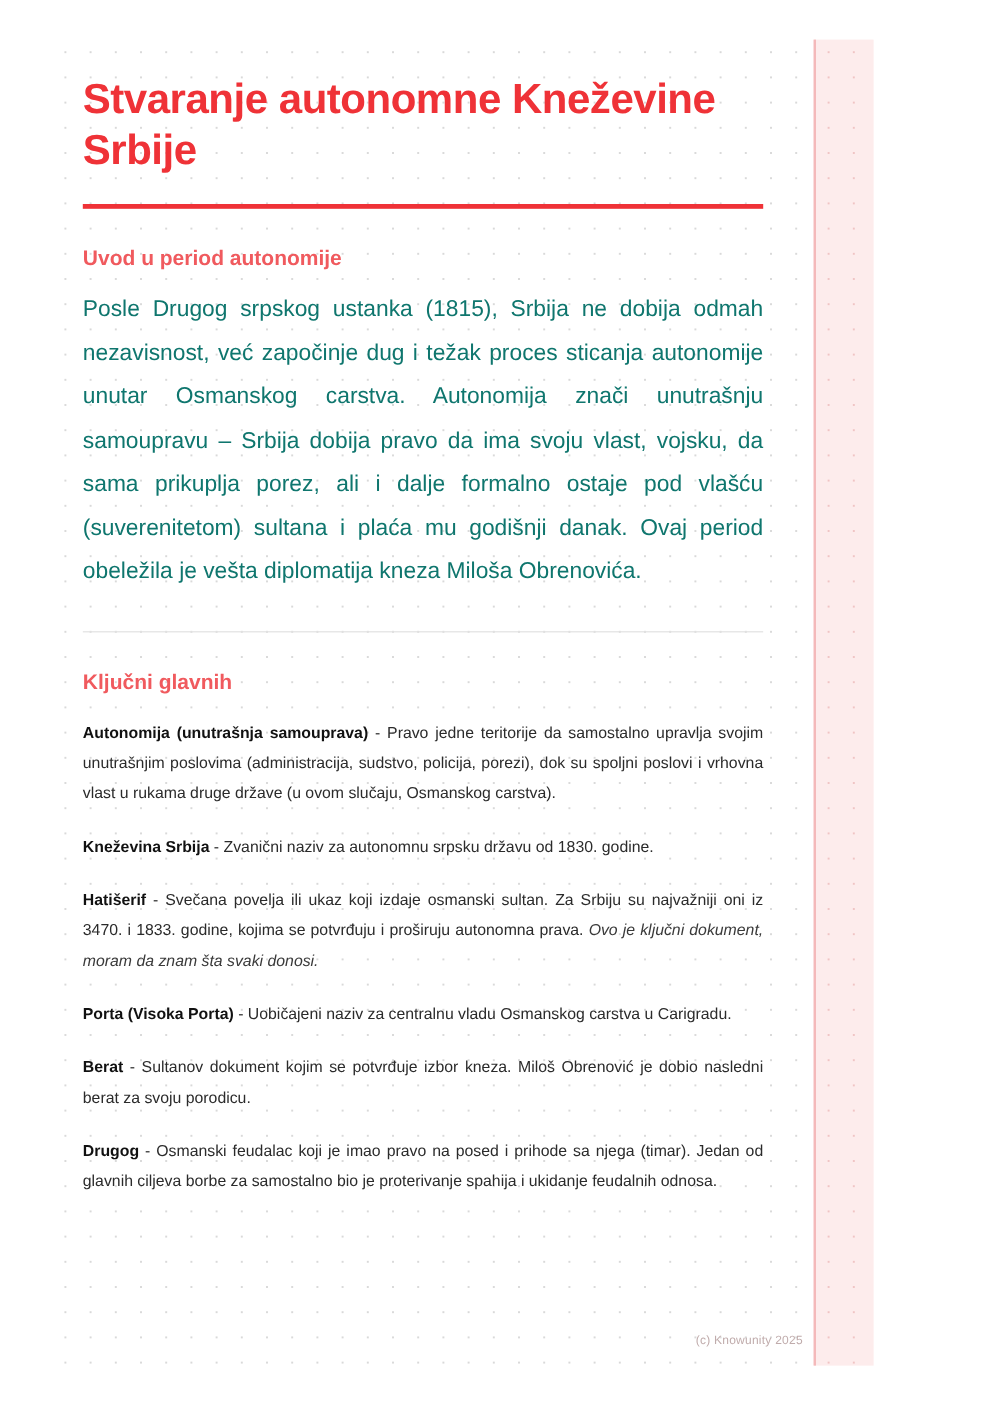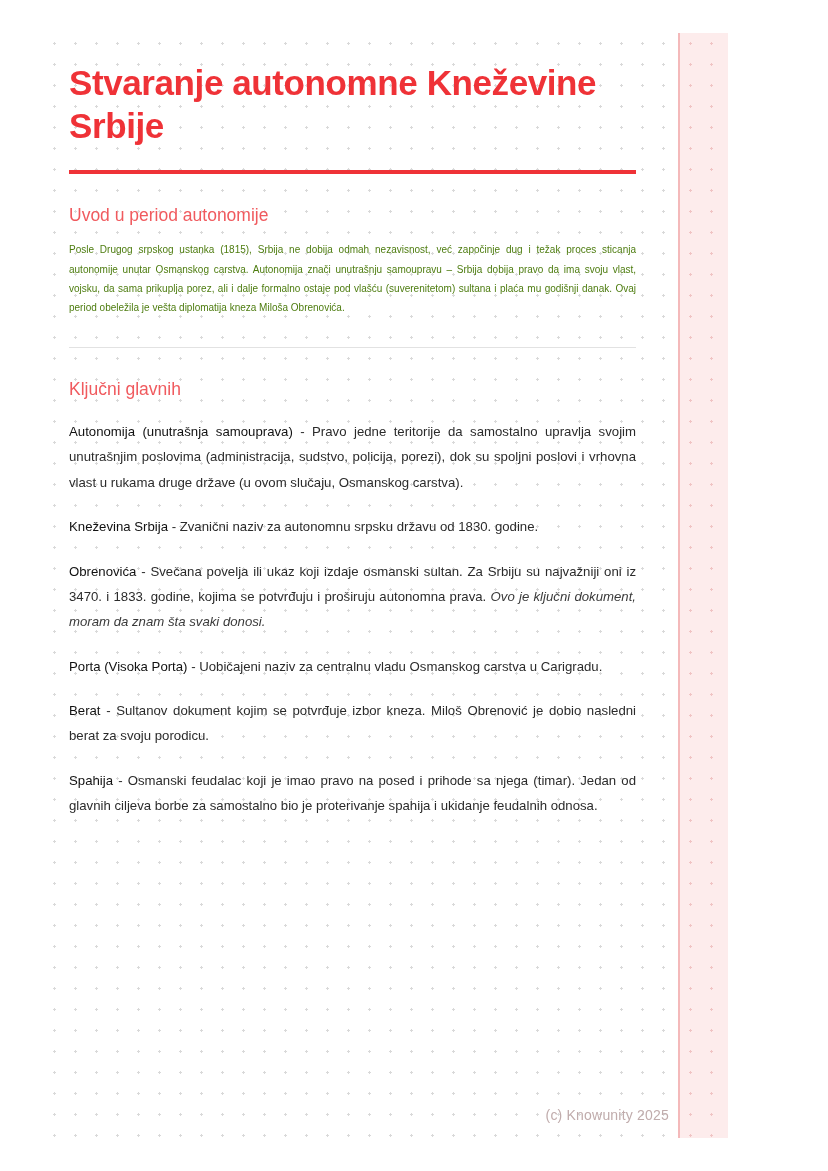--- a/index.html
+++ b/index.html
@@ -64,58 +64,58 @@
   .title-rule {
     margin-top: 23px;
     height: 4px;
     background: #ef3237;
     width: 100%;
   }
   h2.section-title {
     font-size: 17.5px;
     color: #f05a5e;
     margin: 31px 0 0 0;
-    font-weight: normal;
+    font-weight: bold;
   }
   p.body-text {
-    font-size: 10px;
+    font-size: 19px;
     line-height: 1.92;
-    color: #4d7c0f;
+    color: #0f766e;
     margin: 14px 0 0 0;
     text-align: justify;
   }
   .divider {
     margin-top: 30px;
     height: 1px;
     background: #e2e2e2;
     width: 100%;
   }
   .term-block {
     font-size: 13.2px;
     line-height: 1.92;
     color: #2b2b2b;
     margin: 19px 0 0 0;
     text-align: justify;
   }
   .term-block:first-of-type {
     margin-top: 16px;
   }
   .term-name {
-    font-weight: normal;
+    font-weight: bold;
     color: #111111;
   }
   .term-note {
     font-style: italic;
     color: #3a3a3a;
   }
   .footer-credit {
     position: absolute;
     right: 95px;
     bottom: 48px;
-    font-size: 14px;
+    font-size: 10px;
     color: #c0acac;
     letter-spacing: 0.2px;
   }
 </style>
 </head>
 <body>
 
 <div class="page">
 
   <div class="dot-grid"></div>
@@ -138,33 +138,33 @@
 
     <p class="term-block">
       <span class="term-name">Autonomija (unutrašnja samouprava)</span><span> - Pravo jedne teritorije da samostalno upravlja svojim unutrašnjim poslovima (administracija, sudstvo, policija, porezi), dok su spoljni poslovi i vrhovna vlast u rukama druge države (u ovom slučaju, Osmanskog carstva).</span><span class="term-note"></span>
     </p>
 
     <p class="term-block">
       <span class="term-name">Kneževina Srbija</span><span> - Zvanični naziv za autonomnu srpsku državu od 1830. godine.</span><span class="term-note"></span>
     </p>
 
     <p class="term-block">
-      <span class="term-name">Obrenovića</span><span> - Svečana povelja ili ukaz koji izdaje osmanski sultan. Za Srbiju su najvažniji oni iz 3470. i 1833. godine, kojima se potvrđuju i proširuju autonomna prava. </span><span class="term-note">Ovo je ključni dokument, moram da znam šta svaki donosi.</span>
+      <span class="term-name">Hatišerif</span><span> - Svečana povelja ili ukaz koji izdaje osmanski sultan. Za Srbiju su najvažniji oni iz 3470. i 1833. godine, kojima se potvrđuju i proširuju autonomna prava. </span><span class="term-note">Ovo je ključni dokument, moram da znam šta svaki donosi.</span>
     </p>
 
     <p class="term-block">
       <span class="term-name">Porta (Visoka Porta)</span><span> - Uobičajeni naziv za centralnu vladu Osmanskog carstva u Carigradu.</span><span class="term-note"></span>
     </p>
 
     <p class="term-block">
       <span class="term-name">Berat</span><span> - Sultanov dokument kojim se potvrđuje izbor kneza. Miloš Obrenović je dobio nasledni berat za svoju porodicu.</span><span class="term-note"></span>
     </p>
 
     <p class="term-block">
-      <span class="term-name">Spahija</span><span> - Osmanski feudalac koji je imao pravo na posed i prihode sa njega (timar). Jedan od glavnih ciljeva borbe za samostalno bio je proterivanje spahija i ukidanje feudalnih odnosa.</span><span class="term-note"></span>
+      <span class="term-name">Drugog</span><span> - Osmanski feudalac koji je imao pravo na posed i prihode sa njega (timar). Jedan od glavnih ciljeva borbe za samostalno bio je proterivanje spahija i ukidanje feudalnih odnosa.</span><span class="term-note"></span>
     </p>
 
 
   </div>
 
   <div class="footer-credit">(c) Knowunity 2025</div>
 
 </div>
 
 </body></html>

